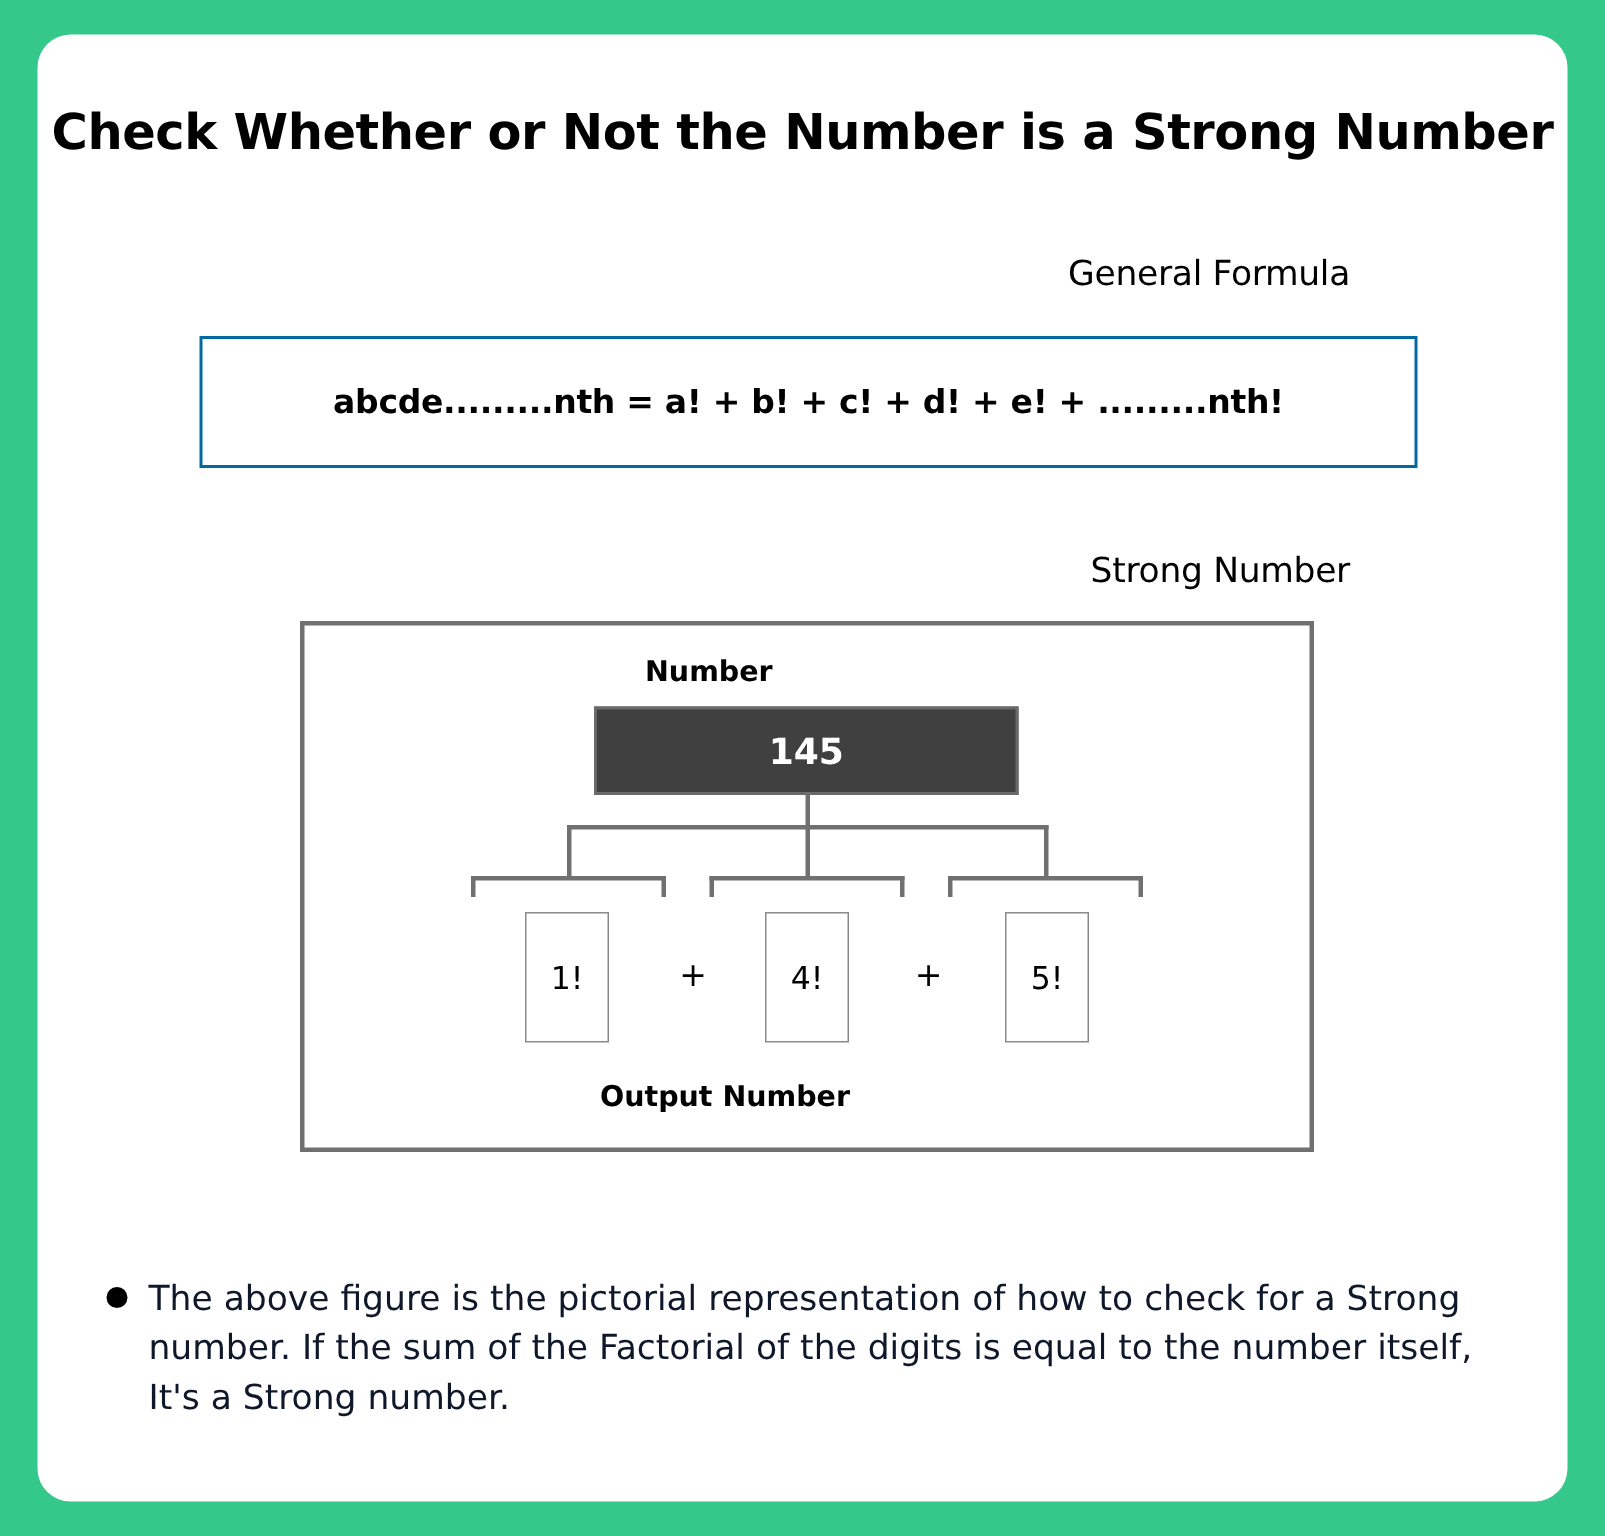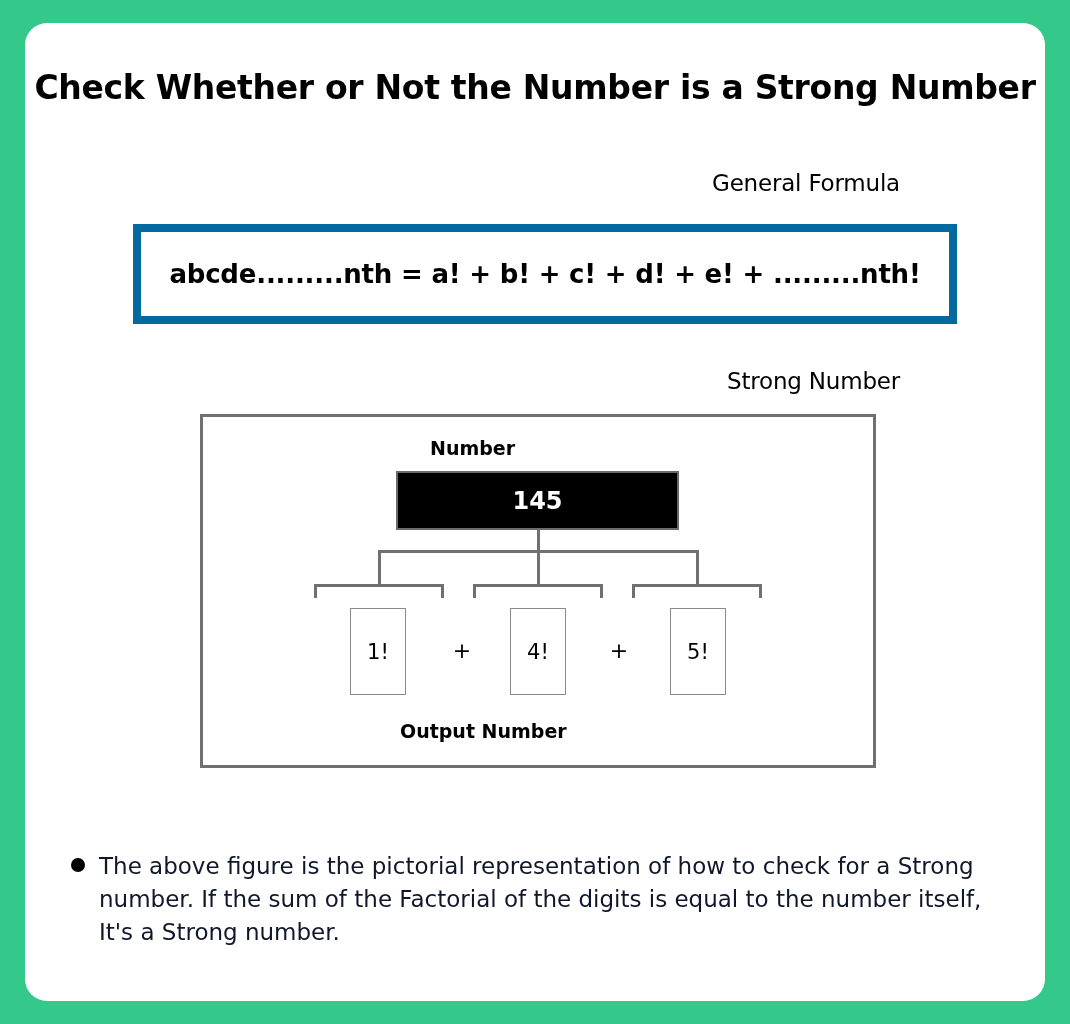--- a/index.html
+++ b/index.html
@@ -28,40 +28,40 @@
     .subheading {
       position: absolute; left: 0; width: 900px;
       text-align: right;
       font-size: 23px; font-weight: normal;
       letter-spacing: -0.2px;
     }
     .formula-box {
       position: absolute;
       left: 133px; top: 224px;
       width: 808px; height: 84px;
-      border: 8px solid #0369a1;
+      border: 2px solid #0369a1;
       display: flex; align-items: center; justify-content: center;
-      font-size: 26px; font-weight: bold;
+      font-size: 22px; font-weight: bold;
       letter-spacing: -0.2px;
     }
     .diagram-box {
       position: absolute;
       left: 200px; top: 414px;
       width: 670px; height: 348px;
       border: 3px solid #707070;
     }
     .lbl {
       position: absolute; 
       font-size: 19px; font-weight: bold;
     }
     .number-box {
       position: absolute;
       left: 396px; top: 471px;
       width: 279px; height: 55px;
-      background: #000000;
+      background: #404040;
       border: 2px solid #6a6a6a;
       color: #ffffff;
       font-size: 24px; font-weight: bold;
       display: flex; align-items: center; justify-content: center;
     }
     .line { position: absolute; background: #707070; }
     .digit-box {
       position: absolute;
       width: 54px; height: 85px;
       border: 1px solid #8a8a8a;

